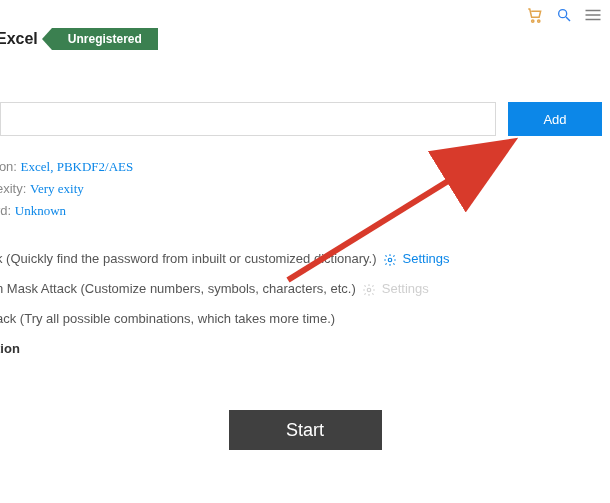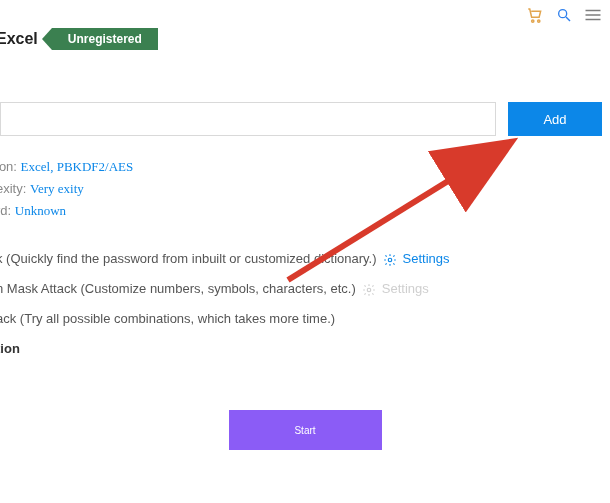--- a/index.html
+++ b/index.html
@@ -96,23 +96,23 @@
     .attack-line .bold { font-weight: 700; color: #333; }
     .settings-gear svg { width:14px; height:14px; vertical-align:middle; }
     .settings-link { color:#0c87e8; }
     .settings-disabled { color:#cfcfcf; }
     .start-btn {
       display:block;
       width: 153px;
       height: 40px;
       margin: 46px auto 0 auto;
       border:none;
-      background:#8b5cf6;
+      background:#404040;
       color:#fff;
-      font-size:10px;
+      font-size:18px;
       cursor:pointer;
     }
     .arrow {
       position:absolute;
       pointer-events:none;
       left: 278px;
       top: 130px;
       width: 260px;
       height: 160px;
     }

